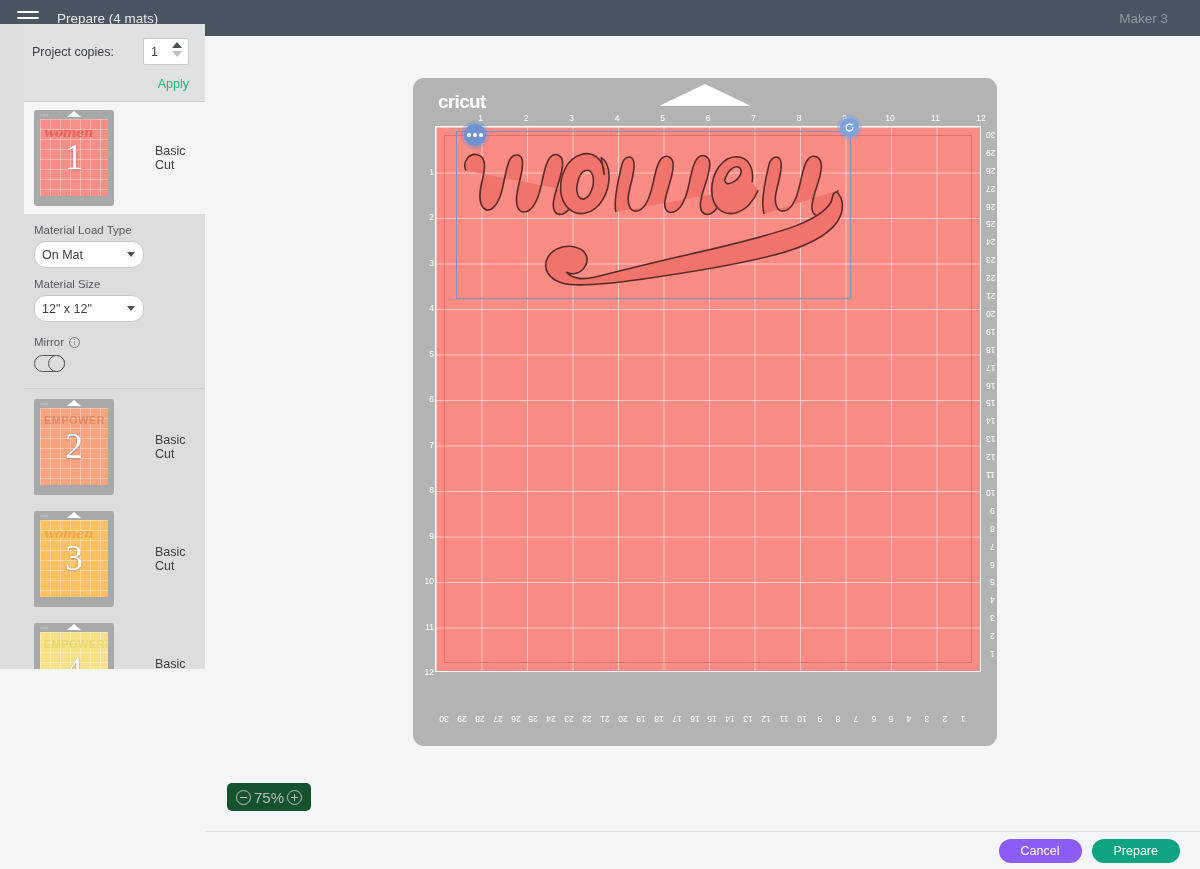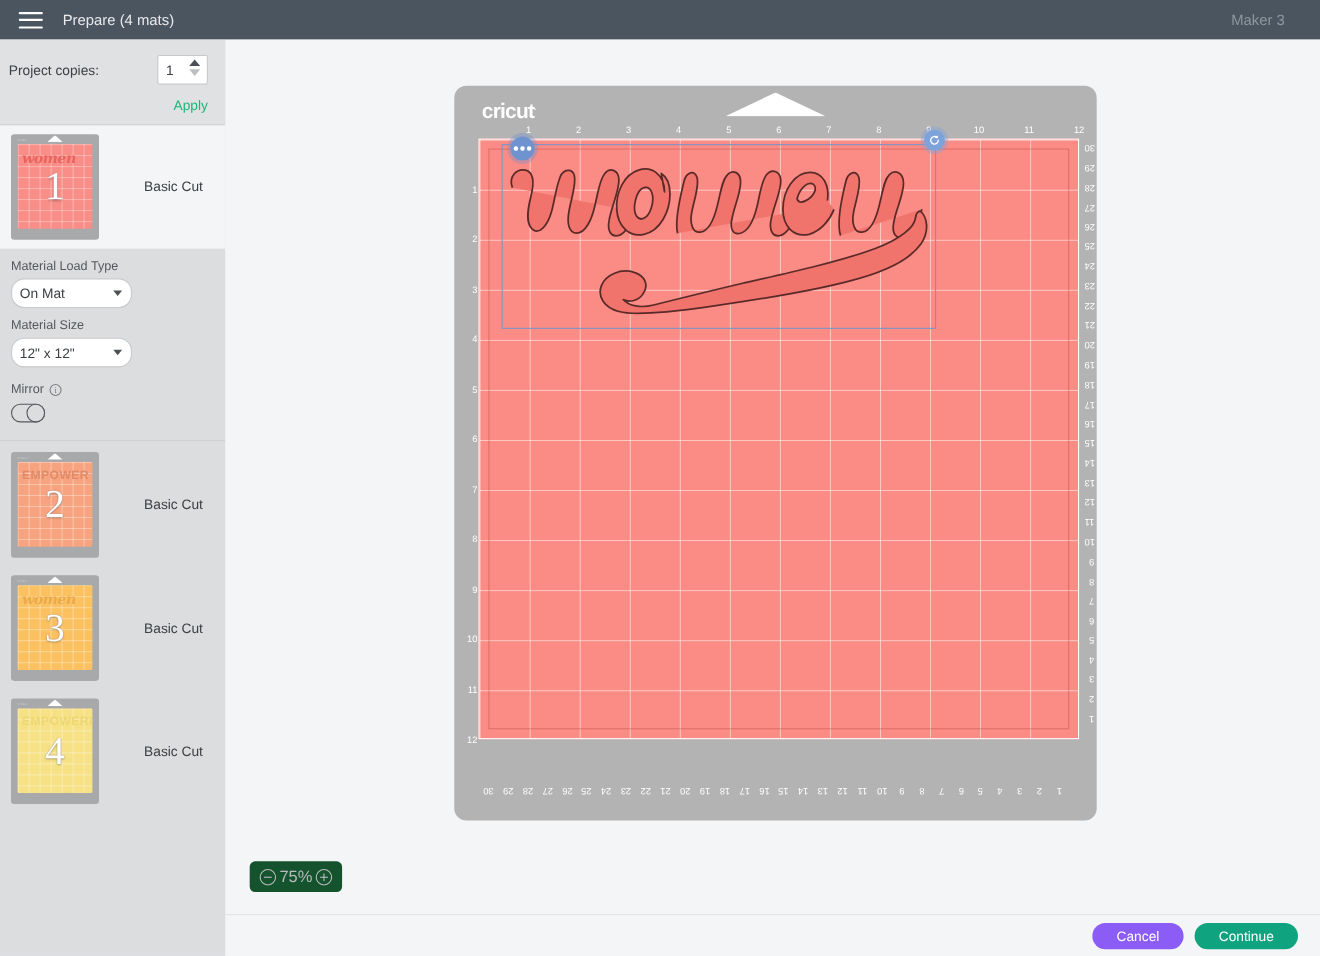--- a/index.html
+++ b/index.html
@@ -28,24 +28,25 @@
   .doc-title {
     position:absolute; left:0; right:0; text-align:center;
     color:#e8eaec; font-size:13.5px; pointer-events:none;
   }
   .machine-name {
     position:absolute; right:32px; color:#8e979f; font-size:13.5px;
   }
 
   
   .sidebar {
-    position:absolute; top:36px; left:0;
-    width:205px; height:833px;
+    position:absolute; top:24px; left:0;
+    width:205px; height:645px;
     background:#dcdddf;
     overflow:hidden;
+    padding-left:24px;
   }
   .copies-panel {
     background:#e0e1e3;
     padding:14px 16px 10px 8px;
     border-bottom:1px solid #cfd0d2;
     height:78px;
   }
   .copies-row { display:flex; align-items:center; }
   .copies-label { font-size:12.5px; color:#3c4044; flex:1; }
   .stepper {
@@ -513,14 +514,14 @@
 
   <div class="zoom-ctl">
     <div class="zoom-btn"></div>
     <div class="zoom-pct">75%</div>
     <div class="zoom-btn plus"></div>
   </div>
 </div>
 
 <div class="footer">
   <button class="btn btn-cancel">Cancel</button>
-  <button class="btn btn-continue">Continue</button>
+  <button class="btn btn-continue">Prepare</button>
 </div>
 
 </body></html>

